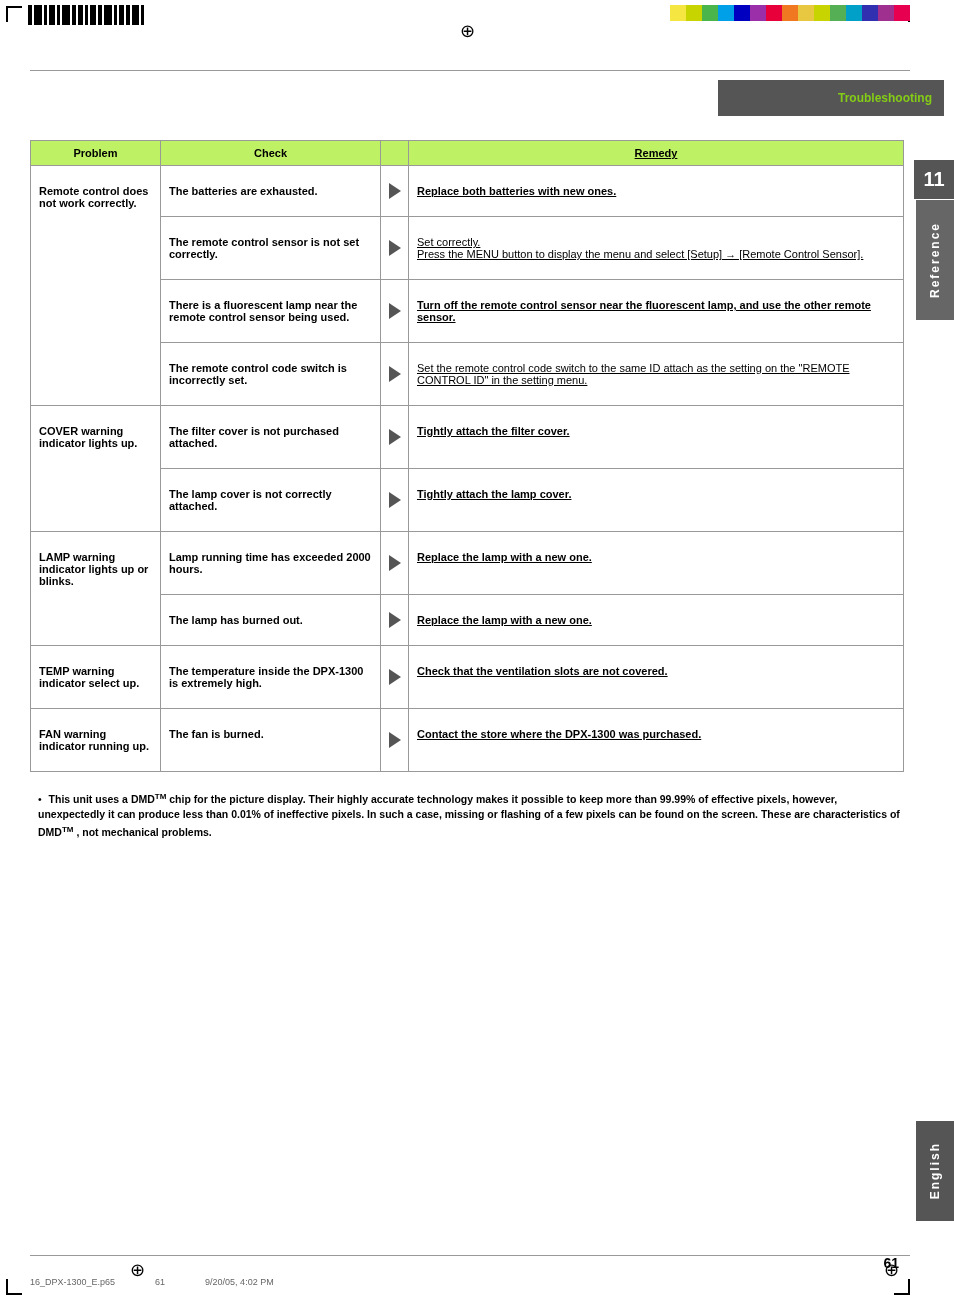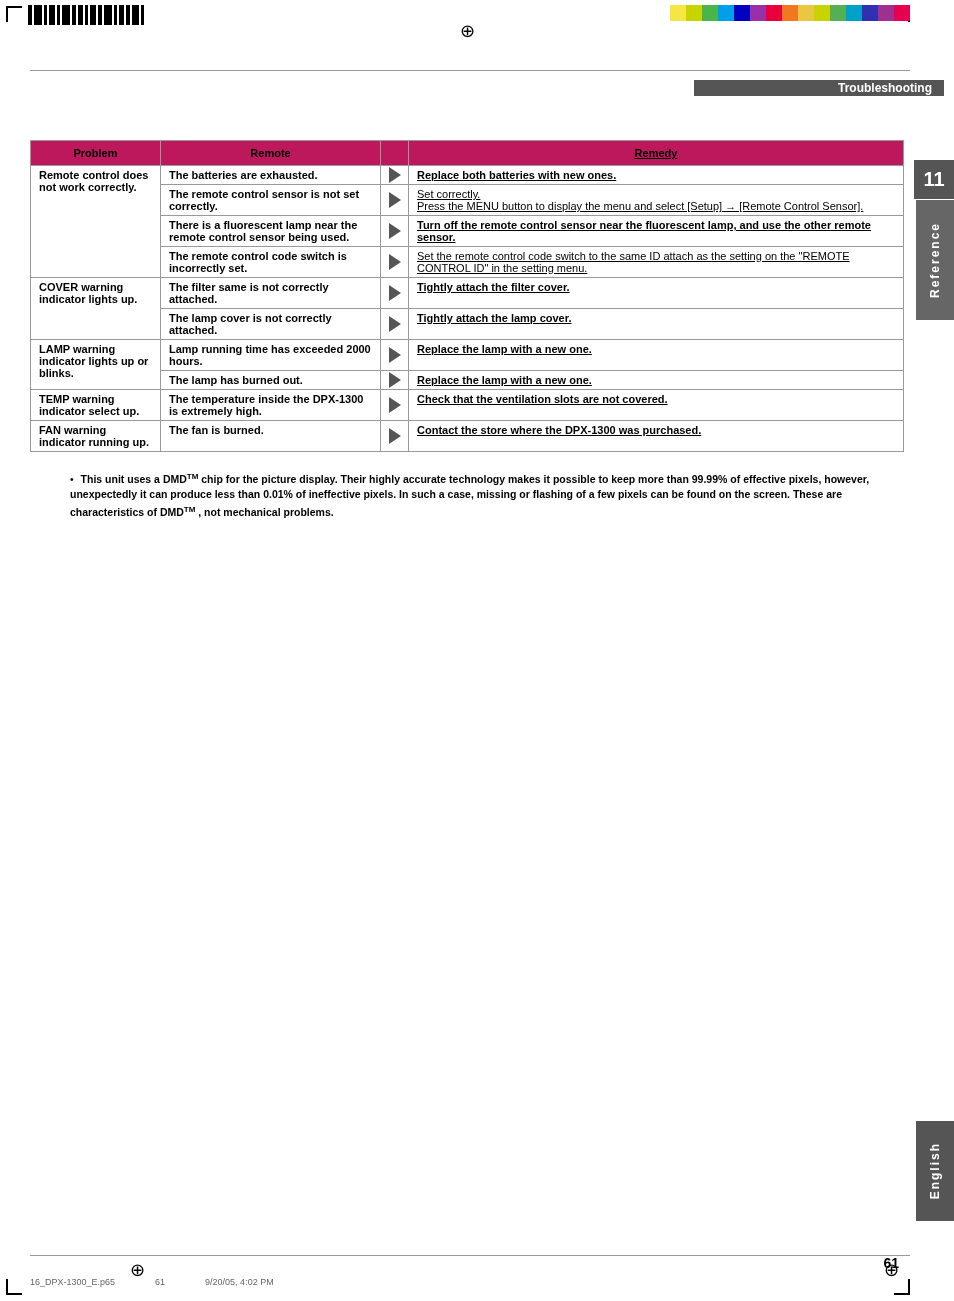--- a/index.html
+++ b/index.html
@@ -11,56 +11,56 @@
       font-size: 11px;
       color: #000;
       position: relative;
     }
 
     
     .page-header {
       position: absolute;
       top: 80px;
       right: 10px;
-      width: 250px;
+      width: 226px;
       background: #555;
-      color: #ffffff;
+      color: #84cc16;
       font-weight: bold;
       font-size: 12px;
-      padding: 1px 12px;
+      padding: 11px 12px;
       text-align: right;
     }
 
     
     .main-content {
       position: absolute;
       top: 140px;
       left: 30px;
       right: 50px;
     }
 
     
     .trouble-table {
       width: 100%;
       border-collapse: collapse;
       border: 1px solid #999;
     }
 
     .trouble-table th {
-      background: #be185d;
+      background: #bef264;
       border: 1px solid #999;
       padding: 6px 8px;
       font-size: 11px;
       font-weight: bold;
       text-align: center;
     }
 
     .trouble-table td {
       border: 1px solid #999;
-      padding: 3px 8px;
+      padding: 19px 8px;
       font-size: 11px;
       vertical-align: top;
     }
 
     .trouble-table .col-problem {
       width: 130px;
       font-weight: bold;
     }
 
     .trouble-table .col-cause {
@@ -88,21 +88,20 @@
       border-left: 12px solid #555;
       vertical-align: middle;
     }
 
     
     .footer-note {
       margin-top: 18px;
       font-size: 10.5px;
       line-height: 1.5;
       padding-left: 8px;
-      margin-left: 32px;
     }
     .footer-note .bullet {
       margin-right: 4px;
     }
 
     .chapter-num {
       position: absolute;
       right: 0;
       top: 160px;
       width: 40px;
@@ -313,21 +312,21 @@
 
 <div class="english-tab">
   <span>English</span>
 </div>
 
 <div class="main-content">
   <table class="trouble-table">
     <thead>
       <tr>
         <th class="col-problem">Problem</th>
-        <th class="col-cause">Remote</th>
+        <th class="col-cause">Check</th>
         <th class="col-arrow"></th>
         <th class="col-remedy">Remedy</th>
       </tr>
     </thead>
     <tbody>
 
       <tr>
         <td class="col-problem" rowspan="4"><strong>Remote control does not work correctly.</strong></td>
         <td class="col-cause"><strong>The batteries are exhausted.</strong></td>
         <td class="col-arrow"><div class="arrow-right"></div></td>
@@ -344,21 +343,21 @@
         <td class="col-remedy"><strong>Turn off the remote control sensor near the fluorescent lamp, and use the other remote sensor.</strong></td>
       </tr>
       <tr>
         <td class="col-cause"><strong>The remote control code switch is incorrectly set.</strong></td>
         <td class="col-arrow"><div class="arrow-right"></div></td>
         <td class="col-remedy">Set the remote control code switch to the same ID attach as the setting on the "REMOTE CONTROL ID" in the setting menu.</td>
       </tr>
 
       <tr>
         <td class="col-problem" rowspan="2"><strong>COVER warning indicator lights up.</strong></td>
-        <td class="col-cause"><strong>The filter same is not correctly attached.</strong></td>
+        <td class="col-cause"><strong>The filter cover is not purchased attached.</strong></td>
         <td class="col-arrow"><div class="arrow-right"></div></td>
         <td class="col-remedy"><strong>Tightly attach the filter cover.</strong></td>
       </tr>
       <tr>
         <td class="col-cause"><strong>The lamp cover is not correctly attached.</strong></td>
         <td class="col-arrow"><div class="arrow-right"></div></td>
         <td class="col-remedy"><strong>Tightly attach the lamp cover.</strong></td>
       </tr>
 
       <tr>

